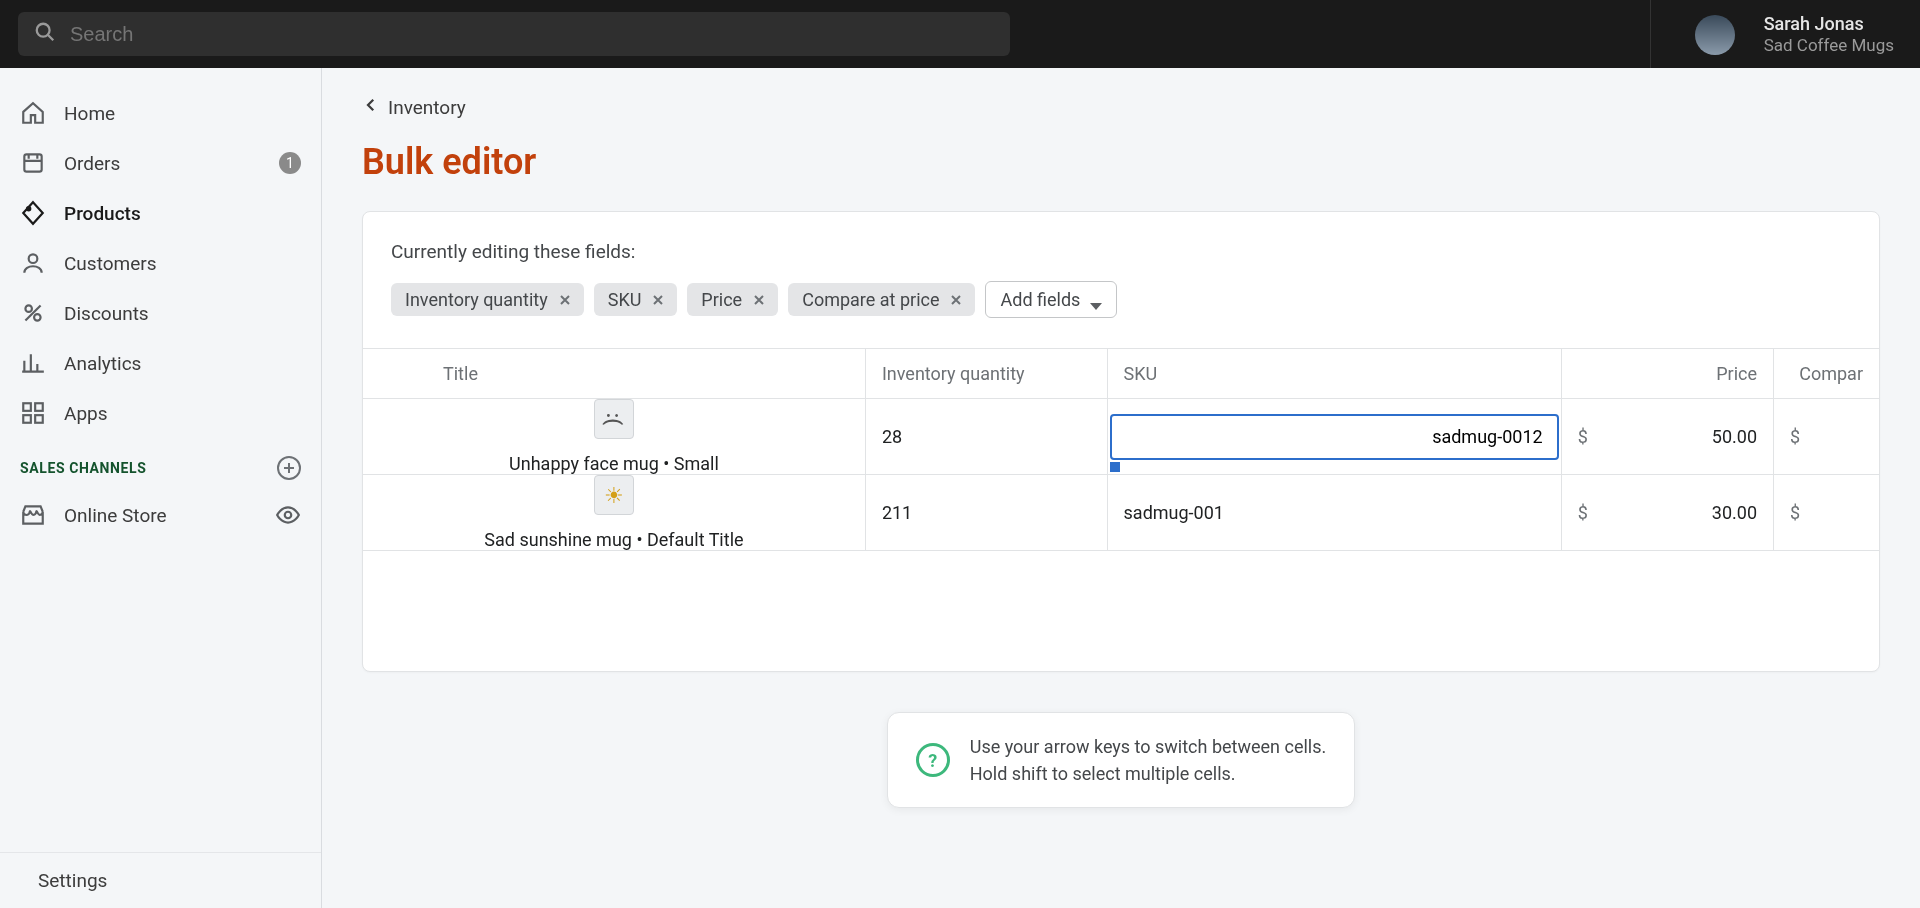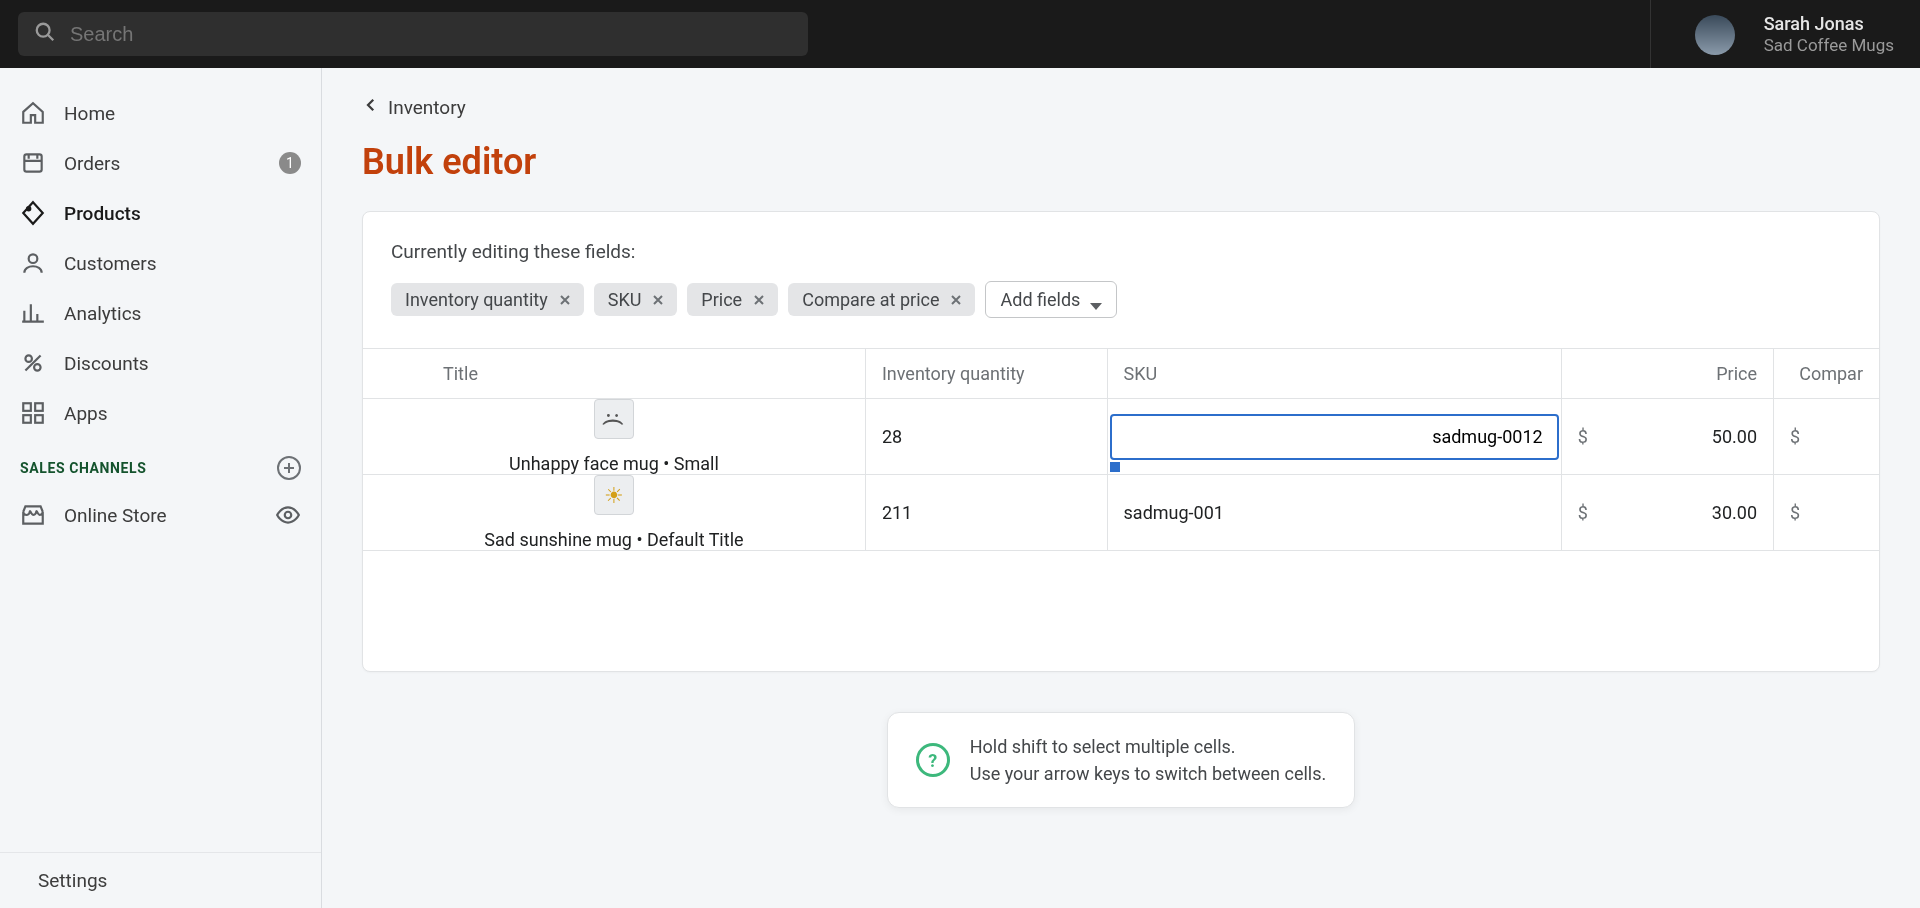--- a/index.html
+++ b/index.html
@@ -25,21 +25,21 @@
   .search-wrap {
     flex: 1;
     display: flex;
     justify-content: flex-start;
     padding-right: 60px;
   }
   .search {
     background: #2f2f2f;
     border-radius: 6px;
     height: 44px;
-    width: 790px;
+    width: 992px;
     display: flex;
     align-items: center;
     padding: 0 16px;
     gap: 14px;
   }
   .search svg { width: 22px; height: 22px; }
   .search-input {
     color: #aaa;
     font-size: 20px;
     background: transparent;
@@ -407,35 +407,35 @@
             <circle cx="12" cy="8" r="4"></circle>
             <path d="M4 21c0-4 4-6 8-6s8 2 8 6"></path>
           </svg>
       </span>
       <span>Customers</span>
     </div>
 
     <div class="nav-item">
       <span class="nicon">
         <svg viewBox="0 0 24 24" fill="none" stroke="#5c5f62" stroke-width="2">
-            <path d="M4 20V10M10 20V4M16 20v-7M22 20H2"></path>
-          </svg>
-      </span>
-      <span>Analytics</span>
-    </div>
-
-    <div class="nav-item">
-      <span class="nicon">
-        <svg viewBox="0 0 24 24" fill="none" stroke="#5c5f62" stroke-width="2">
             <circle cx="8" cy="8" r="3"></circle>
             <circle cx="16" cy="16" r="3"></circle>
             <line x1="5" y1="19" x2="19" y2="5"></line>
           </svg>
       </span>
       <span>Discounts</span>
+    </div>
+
+    <div class="nav-item">
+      <span class="nicon">
+        <svg viewBox="0 0 24 24" fill="none" stroke="#5c5f62" stroke-width="2">
+            <path d="M4 20V10M10 20V4M16 20v-7M22 20H2"></path>
+          </svg>
+      </span>
+      <span>Analytics</span>
     </div>
 
     <div class="nav-item">
       <span class="nicon">
         <svg viewBox="0 0 24 24" fill="none" stroke="#5c5f62" stroke-width="2">
             <rect x="3" y="3" width="7" height="7"></rect>
             <rect x="14" y="3" width="7" height="7"></rect>
             <rect x="3" y="14" width="7" height="7"></rect>
             <rect x="14" y="14" width="7" height="7"></rect>
           </svg>
@@ -610,19 +610,19 @@
             </tr>
           </tbody>
         </table>
         <div class="table-pad"></div>
       </div>
     </div>
 
     <div class="hint">
       <div class="hint-icon">?</div>
       <div class="hint-text">
+        <div>Use your arrow keys to switch between cells.</div>
         <div>Hold shift to select multiple cells.</div>
-        <div>Use your arrow keys to switch between cells.</div>
       </div>
     </div>
 
   </div>
 </div>
 
 </body></html>

